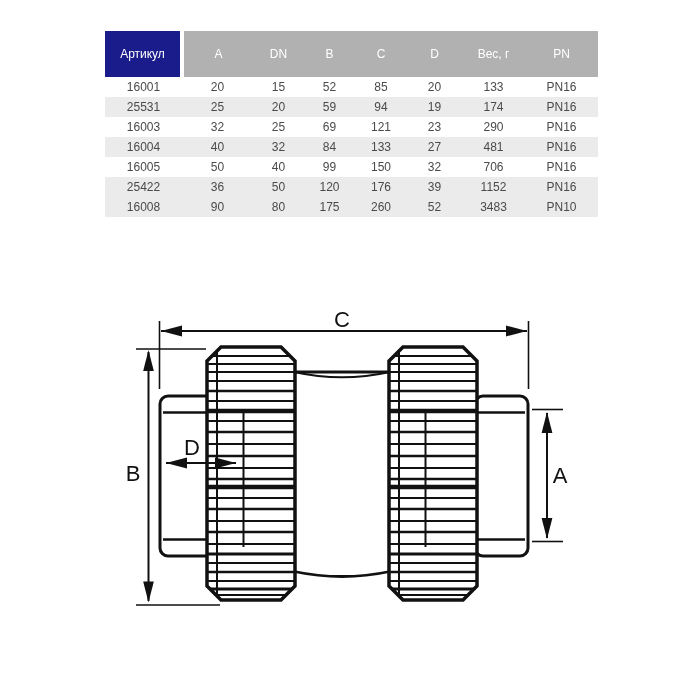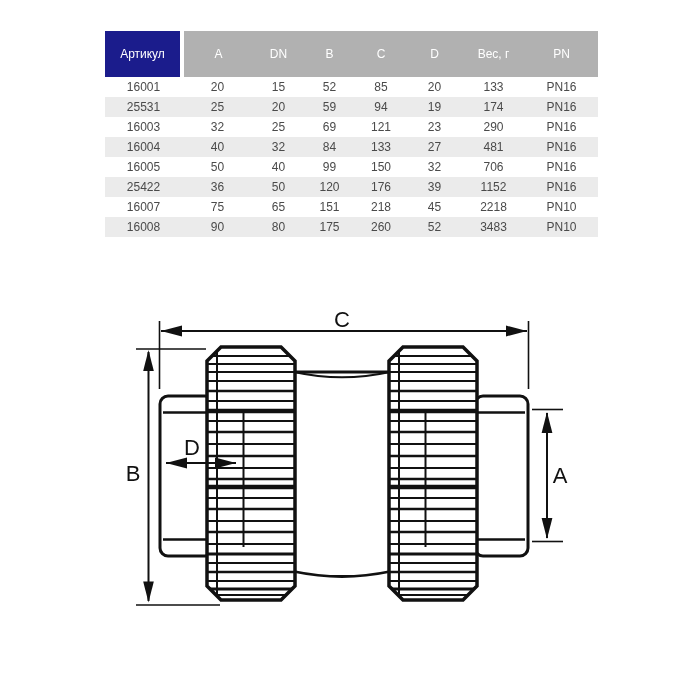--- a/index.html
+++ b/index.html
@@ -137,30 +137,20 @@
         </tr>
         <tr class="striped">
           <td>25422</td>
           <td>36</td>
           <td>50</td>
           <td>120</td>
           <td>176</td>
           <td>39</td>
           <td>1152</td>
           <td>PN16</td>
-        </tr>
-        <tr>
-          <td>16007</td>
-          <td>75</td>
-          <td>65</td>
-          <td>151</td>
-          <td>218</td>
-          <td>45</td>
-          <td>2218</td>
-          <td>PN10</td>
         </tr>
         <tr class="striped">
           <td>16008</td>
           <td>90</td>
           <td>80</td>
           <td>175</td>
           <td>260</td>
           <td>52</td>
           <td>3483</td>
           <td>PN10</td>

